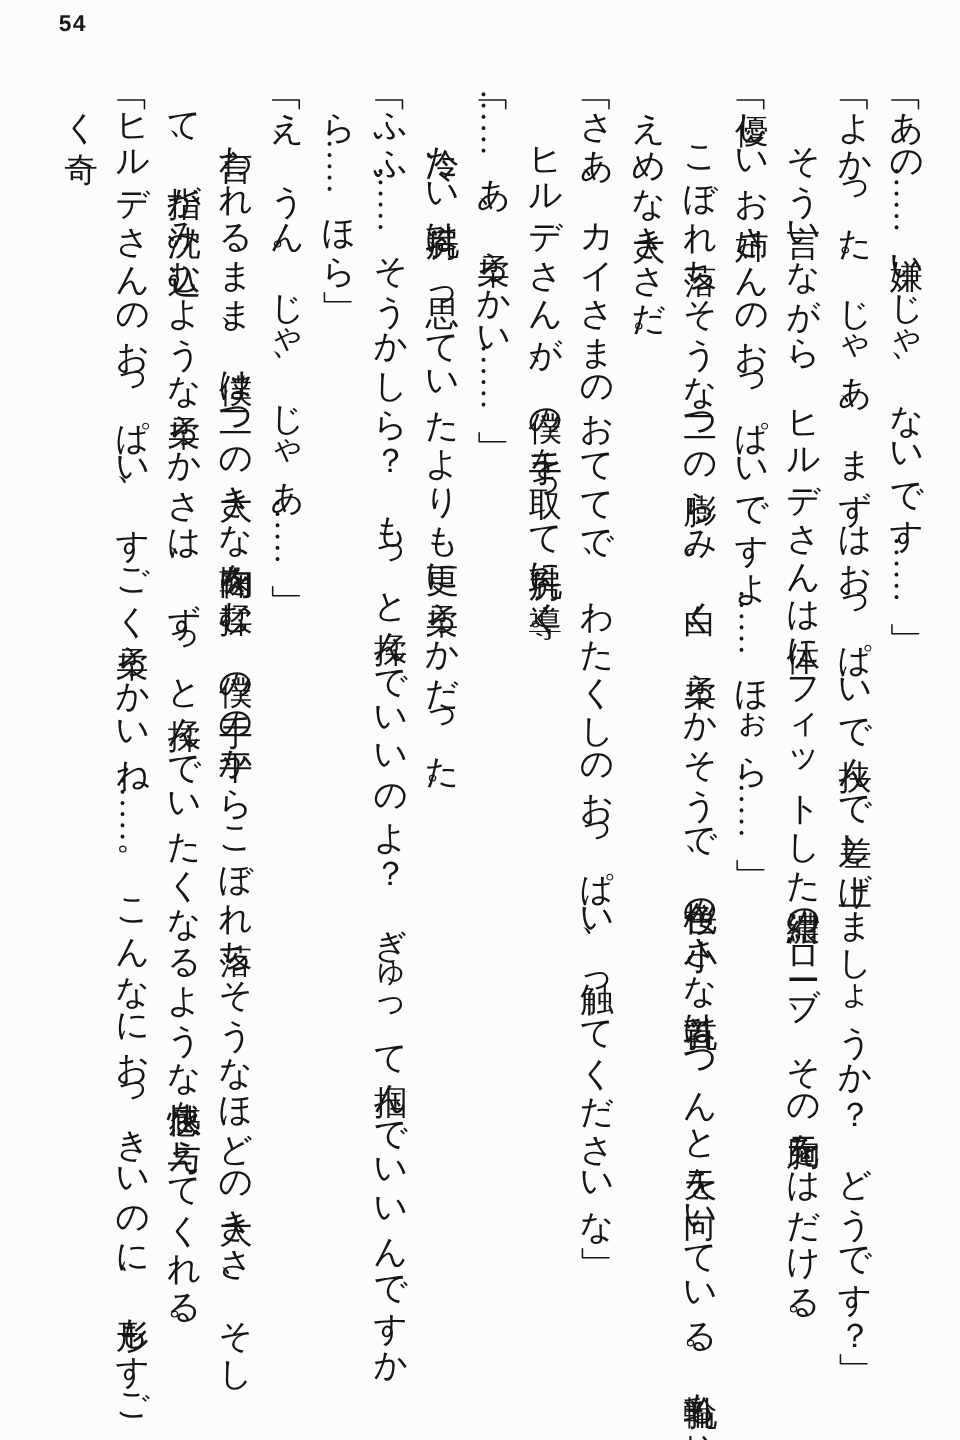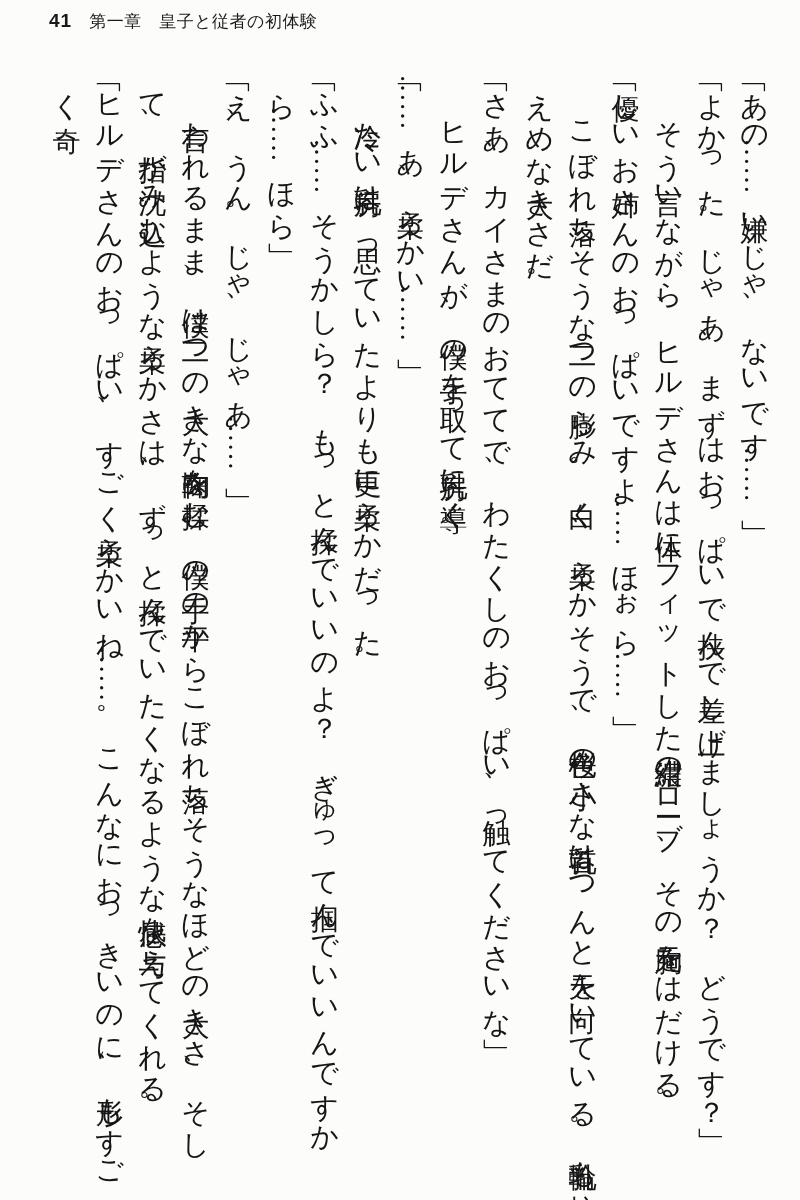--- a/index.html
+++ b/index.html
@@ -62,22 +62,21 @@
   .body-text p.dialogue {
     text-indent: 0;
   }
 </style>
 </head>
 <body>
 
 <div class="page">
 
   <div class="running-head">
-    <span class="page-number">41</span>
-    <span class="chapter-title">第一章　皇子と従者の初体験</span>
+    <span class="page-number">54</span>
   </div>
 
   <div class="body-text">
     <p class="dialogue">「あの……嫌いじゃ、ないです……」</p>
     <p class="dialogue">「よかった。じゃあ、まずはおっぱいで挟んで差し上げましょうか？　どうです？」</p>
     <p class="narration">そう言いながら、ヒルデさんは体にフィットした濃紺のローブ、その胸元をはだける。</p>
     <p class="dialogue">「優しいお姉さんのおっぱいですよ……ほぉら……」</p>
     <p class="narration">こぼれ落ちそうな二つの膨らみ。白く、柔らかそうで、桜色の小さな乳首はつんと天を向いている。乳輪も控えめな大きさだ。</p>
     <p class="dialogue">「さあ、カイさまのおててで、わたくしのおっぱい、触ってくださいな」</p>
     <p class="narration">ヒルデさんが、僕の手を取って乳房に導く。</p>

